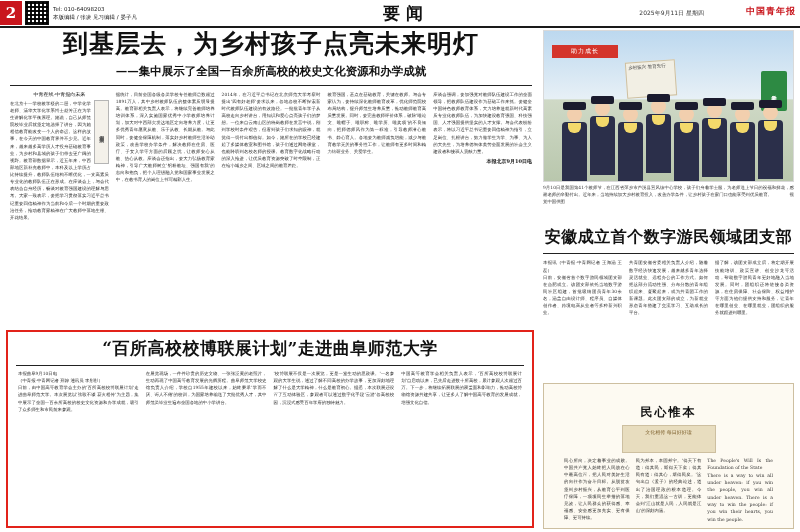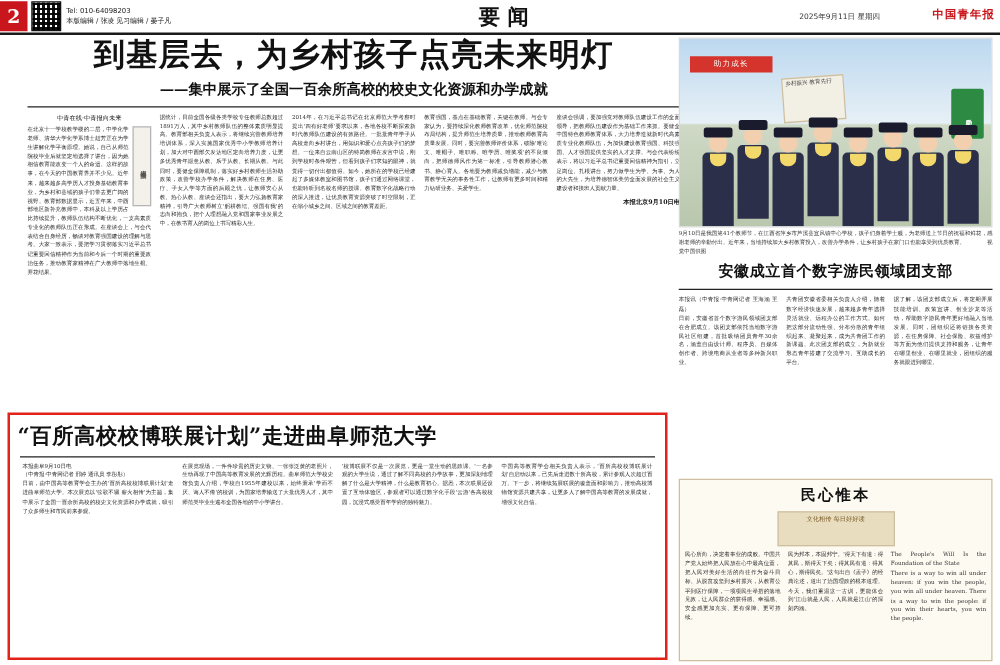--- a/index.html
+++ b/index.html
@@ -42,21 +42,21 @@
   .mast-date{
     position:absolute;right:96px;top:9px;font-size:6px;color:#333;
   }
   .mast-logo{
     position:absolute;right:4px;top:5px;font-size:9px;color:#c9161d;
     font-weight:bold;letter-spacing:1px;
     font-family:Liberation Sans, sans-serif;
   }
 
   
-  .left-col{position:absolute;left:18px;top:30px;width:530px;}
+  .left-col{position:absolute;left:6px;top:30px;width:530px;}
   .headline{
     font-size:25px;font-weight:bold;letter-spacing:1px;color:#111;
     font-family:"DejaVu Serif","Liberation Serif",serif;
     text-align:center;line-height:1.15;
   }
   .subhead{
     margin-top:5px;font-size:11.5px;color:#111;text-align:center;
     font-family:"DejaVu Serif","Liberation Serif",serif;font-weight:bold;
   }
   .rule{border-bottom:1px solid #222;margin:6px 4px 5px 4px;}
@@ -86,21 +86,21 @@
     line-height:13px;
     font-family:"DejaVu Serif","Liberation Serif",serif;
   }
 
   
   .redbox{
     position:absolute;left:6px;top:330px;width:528px;height:198px;
     border:2px solid #e2231a;box-sizing:border-box;padding:5px 6px;
   }
   .redbox .headline2{
-    font-size:17px;font-weight:bold;color:#111;
+    font-size:17px;font-weight:bold;color:#111;text-align:center;
     font-family:"DejaVu Serif","Liberation Serif",serif;letter-spacing:0.5px;
   }
   .redbox .rule2{border-bottom:1px solid #222;margin:5px 2px 4px 2px;}
 
   
   .right-col{position:absolute;left:543px;top:30px;width:251px;}
   .photo{
     width:251px;height:152px;position:relative;overflow:hidden;
     background:linear-gradient(#bcd8ef,#e7f0f6 45%,#cfd9c6 46%,#b9c7ad);
     border:1px solid #d9d9d9;box-sizing:border-box;
@@ -127,30 +127,30 @@
   .kid .head{position:absolute;left:5px;top:0;width:15px;height:15px;border-radius:50%;background:#f2cfae;}
   .kid .cap{position:absolute;left:1px;top:-5px;width:23px;height:8px;background:#1b1b2e;border-radius:2px;}
   .kid .body{position:absolute;left:0;top:15px;width:25px;height:59px;background:#2b2f4a;border-radius:4px 4px 0 0;}
   .kid .collar{position:absolute;left:6px;top:16px;width:13px;height:10px;background:#f3d96b;border-radius:0 0 6px 6px;}
 
   .ph-caption{
     font-size:4.4px;line-height:1.55;color:#333;margin-top:3px;text-align:justify;
     font-family:"DejaVu Serif","Liberation Serif",serif;word-break:break-all;
   }
   .r-head{
-    font-size:12px;font-weight:bold;color:#111;text-align:center;margin-top:4px;
+    font-size:16px;font-weight:bold;color:#111;text-align:center;margin-top:22px;
     font-family:"DejaVu Serif","Liberation Serif",serif;letter-spacing:0.5px;
   }
   .r-rule{border-bottom:1px solid #222;margin:5px 0 5px 0;}
   .r-cols{display:flex;gap:7px;}
   .r-col{flex:1;}
 
   .box-bottom{
     position:absolute;left:543px;top:383px;width:251px;height:146px;
-    border:1px solid #cdbfa0;box-sizing:border-box;background:#fdfaf2;padding:4px;
+    border:1px solid #cdbfa0;box-sizing:border-box;background:#fdfaf2;padding:20px;
   }
   .box-title{
     font-size:12px;font-weight:bold;text-align:center;color:#111;
     font-family:"DejaVu Serif","Liberation Serif",serif;letter-spacing:2px;
   }
   .box-sub{
     margin:4px auto 4px auto;width:92px;height:26px;background:#e8ddbf;
     border:1px solid #cdbfa0;font-size:5px;color:#7a5c28;text-align:center;
     line-height:13px;font-family:"DejaVu Serif","Liberation Serif",serif;
   }

